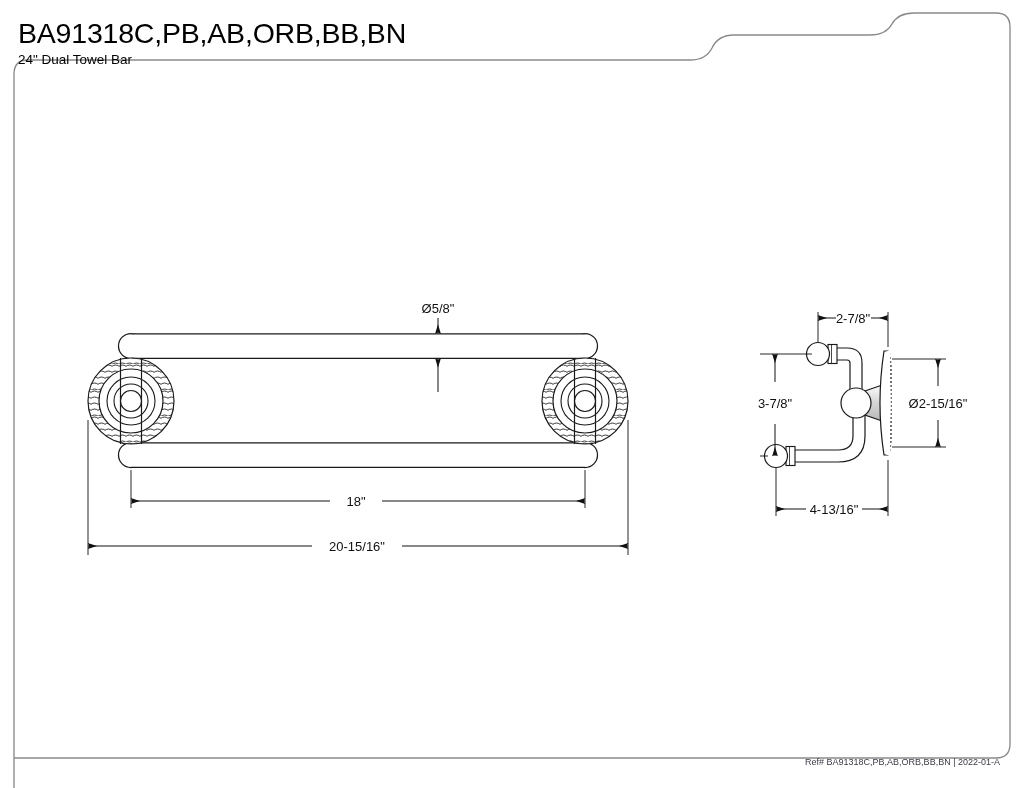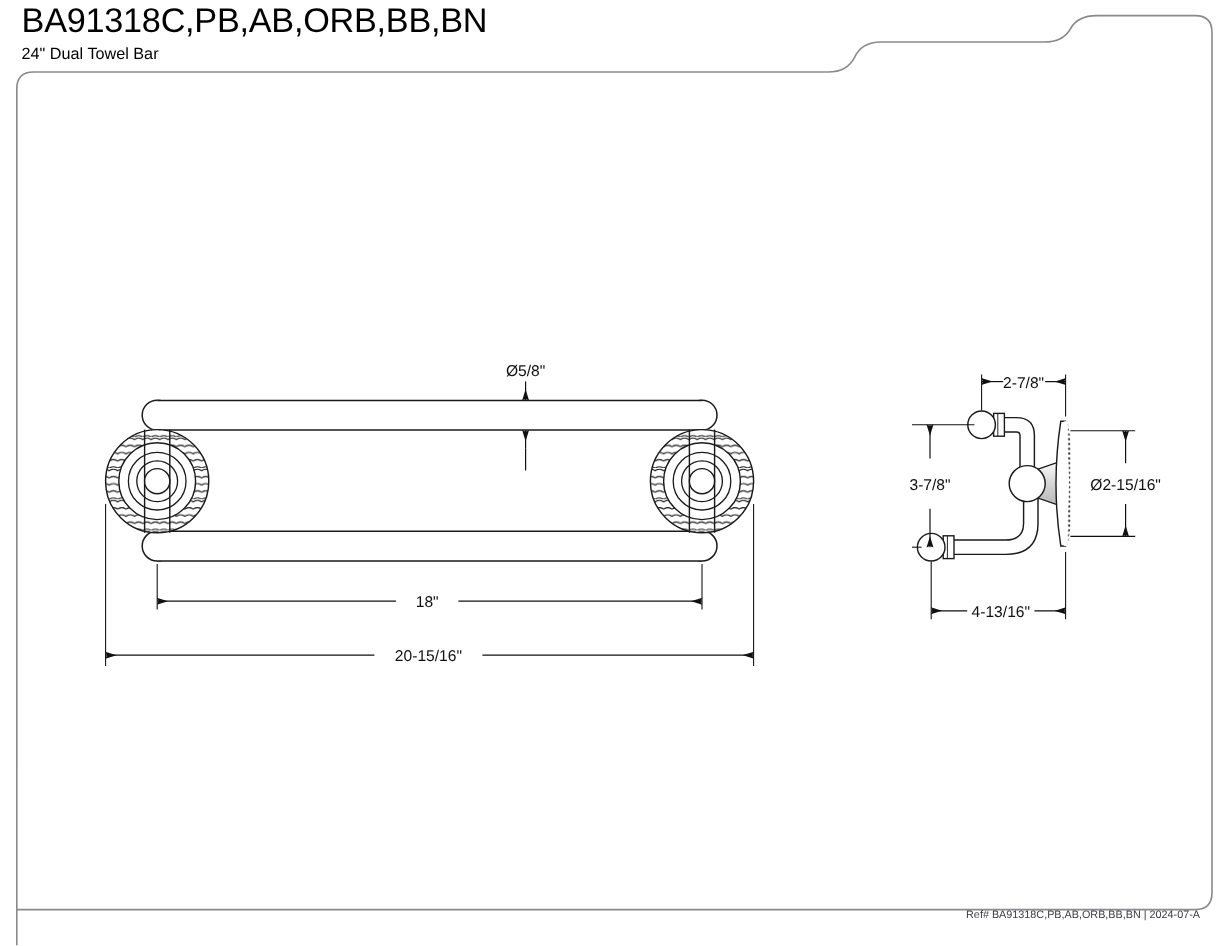--- a/index.html
+++ b/index.html
@@ -27,20 +27,21 @@
     top: 4px;
     z-index: 5;
   }
   .part-number {
     font-size: 28.5px;
     font-weight: 400;
     color: #000000;
     letter-spacing: -0.2px;
     white-space: nowrap;
     line-height: 1.05;
+    margin-top: 15px;
   }
   .part-desc {
     font-size: 13.5px;
     font-weight: 400;
     color: #000000;
     margin-top: 3px;
     white-space: nowrap;
   }
   .ref-block {
     position: absolute;
@@ -59,21 +60,21 @@
   }
 </style>
 </head>
 <body>
 
 <div class="title-block">
   <div class="part-number">BA91318C,PB,AB,ORB,BB,BN</div>
   <div class="part-desc">24" Dual Towel Bar</div>
 </div>
 
-<div class="ref-block">Ref# BA91318C,PB,AB,ORB,BB,BN | 2024-07-A</div>
+<div class="ref-block">Ref# BA91318C,PB,AB,ORB,BB,BN | 2022-01-A</div>
 
 <svg id="sheet" viewBox="0 0 1024 788" width="1024" height="788" xmlns="http://www.w3.org/2000/svg">
 
   <defs>
     <marker id="arrowEnd" markerWidth="10" markerHeight="8" refX="9.2" refY="4" orient="auto" markerUnits="userSpaceOnUse">
       <path d="M0,4 L9.5,1.1 L8.1,4 L9.5,6.9 Z" fill="#111111"></path>
     </marker>
     <marker id="arrowStart" markerWidth="10" markerHeight="8" refX="0.8" refY="4" orient="auto" markerUnits="userSpaceOnUse">
       <path d="M10,4 L0.5,1.1 L1.9,4 L0.5,6.9 Z" fill="#111111"></path>
     </marker>

